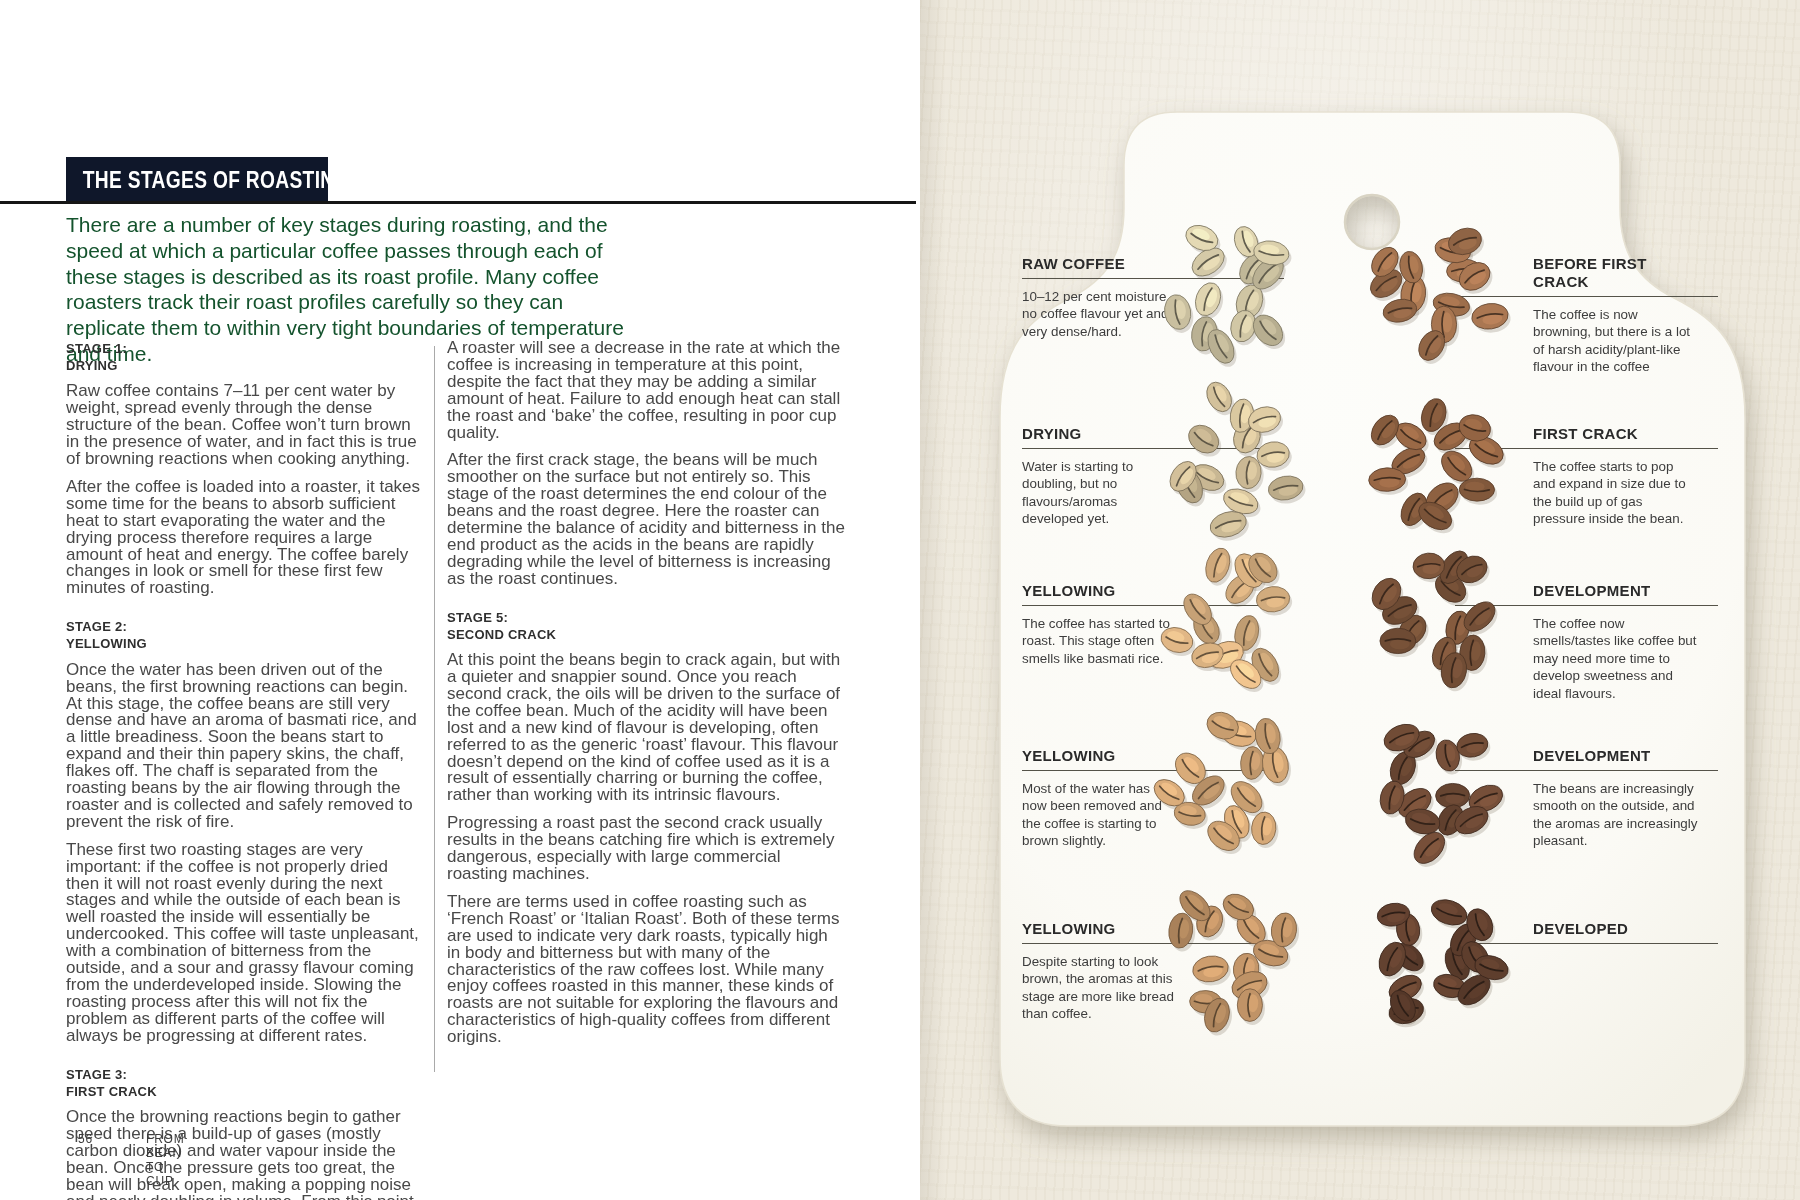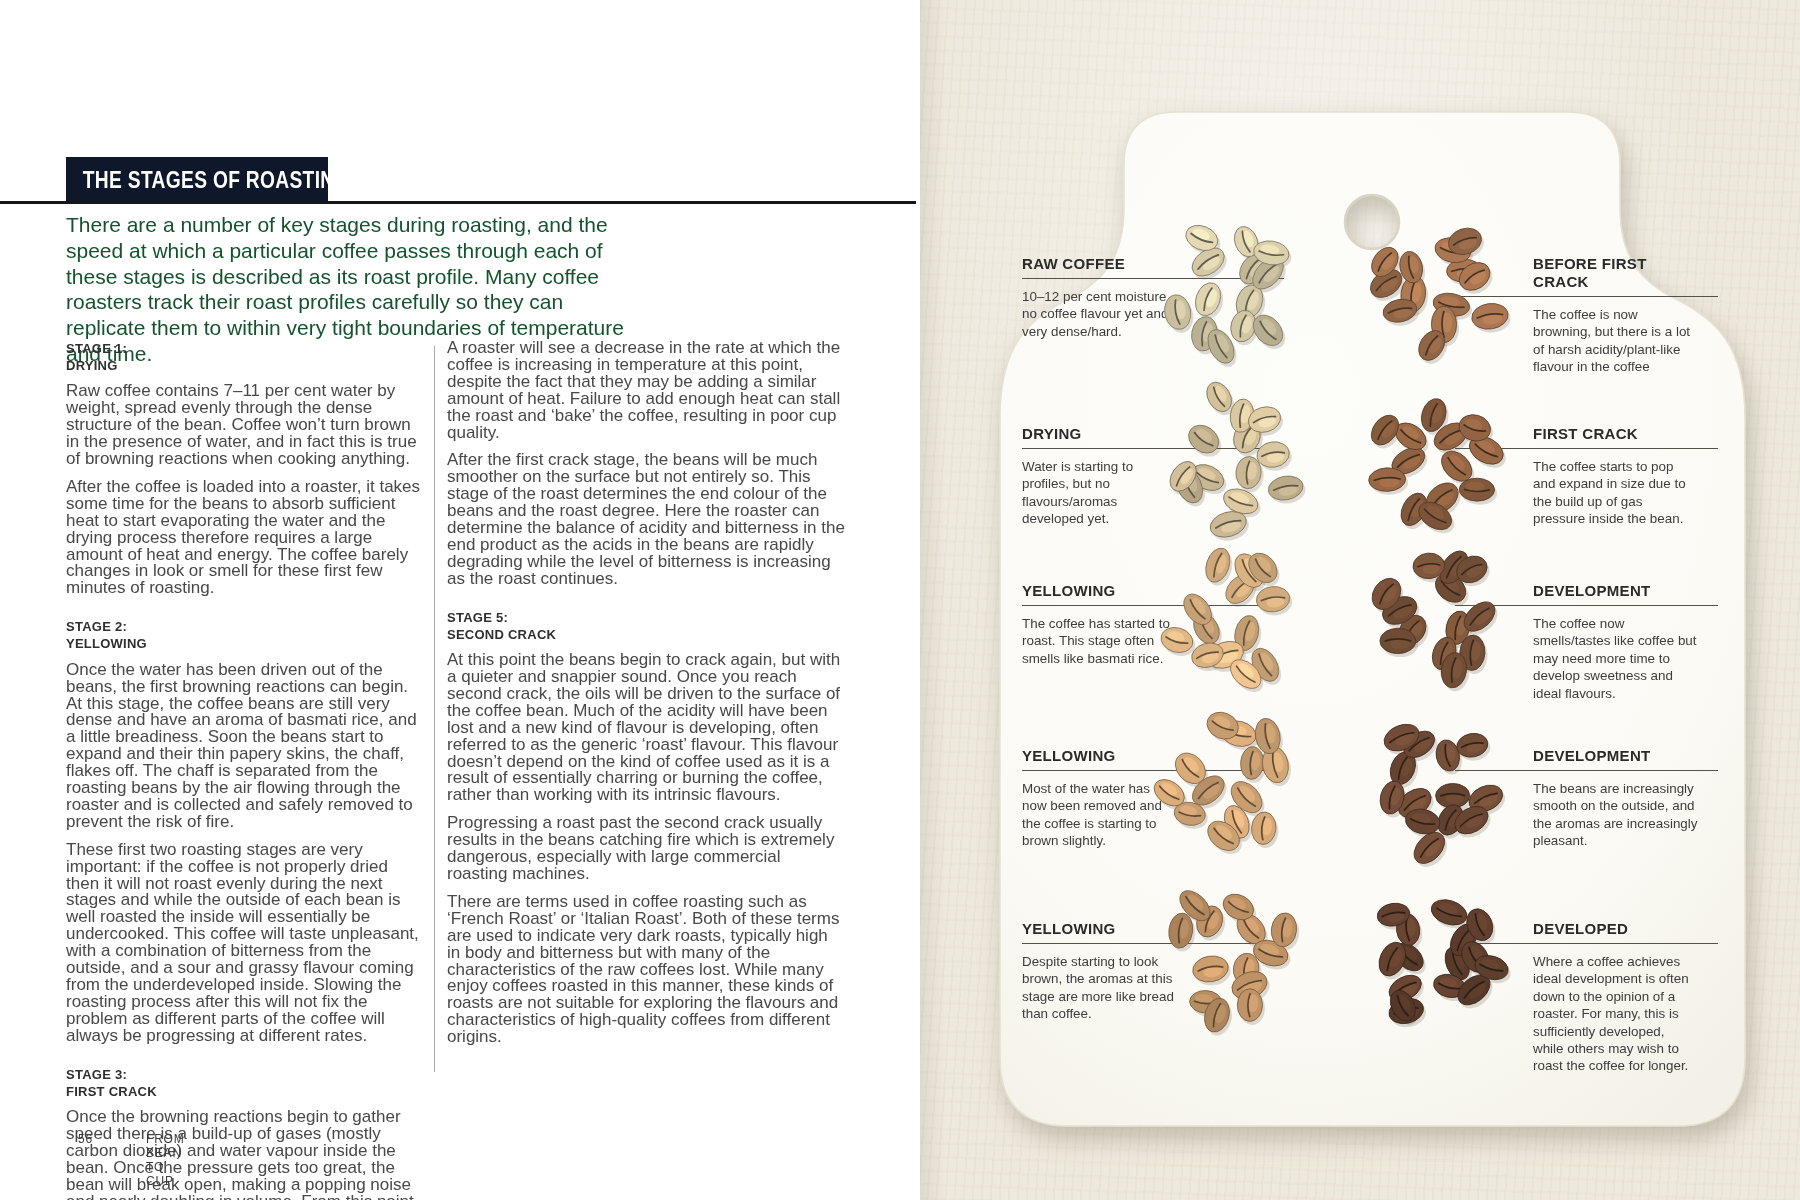--- a/index.html
+++ b/index.html
@@ -126,21 +126,21 @@
 
   <div class="photo-labels" id="photo-labels">
       <div class="photo-label left" style="left: 1022px; top: 255px; width: 155px;">
         <div class="pl-head">RAW COFFEE</div>
         <div class="pl-rule"></div>
         <div class="pl-text">10–12 per cent moisture, no coffee flavour yet and very dense/hard.</div>
       </div>
       <div class="photo-label left" style="left: 1022px; top: 425px; width: 155px;">
         <div class="pl-head">DRYING</div>
         <div class="pl-rule"></div>
-        <div class="pl-text">Water is starting to profiles, but no flavours/aromas developed yet.</div>
+        <div class="pl-text">Water is starting to doubling, but no flavours/aromas developed yet.</div>
       </div>
       <div class="photo-label left" style="left: 1022px; top: 582px; width: 155px;">
         <div class="pl-head">YELLOWING</div>
         <div class="pl-rule"></div>
         <div class="pl-text">The coffee has started to roast. This stage often smells like basmati rice.</div>
       </div>
       <div class="photo-label left" style="left: 1022px; top: 747px; width: 155px;">
         <div class="pl-head">YELLOWING</div>
         <div class="pl-rule"></div>
         <div class="pl-text">Most of the water has now been removed and the coffee is starting to brown slightly.</div>
@@ -166,21 +166,20 @@
         <div class="pl-text">The coffee now smells/tastes like coffee but may need more time to develop sweetness and ideal flavours.</div>
       </div>
       <div class="photo-label right" style="left: 1533px; top: 747px; width: 165px;">
         <div class="pl-head">DEVELOPMENT</div>
         <div class="pl-rule"></div>
         <div class="pl-text">The beans are increasingly smooth on the outside, and the aromas are increasingly pleasant.</div>
       </div>
       <div class="photo-label right" style="left: 1533px; top: 920px; width: 165px;">
         <div class="pl-head">DEVELOPED</div>
         <div class="pl-rule"></div>
-        <div class="pl-text">Where a coffee achieves ideal development is often down to the opinion of a roaster. For many, this is sufficiently developed, while others may wish to roast the coffee for longer.</div>
       </div>
     </div>
 
   <svg class="beans-svg" id="beans-svg" viewBox="920 0 880 1200" xmlns="http://www.w3.org/2000/svg">
       <g>
         <ellipse cx="1252.020120656898" cy="305.1912562973158" rx="17.270472907926887" ry="12.701553392224014" transform="rotate(109.4613415421918 1252.020120656898 305.1912562973158)" fill="rgba(95,82,62,0.20)"></ellipse>
         <ellipse cx="1210.5333053054476" cy="302.7236685776891" rx="16.850974672008306" ry="11.960084939841181" transform="rotate(109.39258508384228 1210.5333053054476 302.7236685776891)" fill="rgba(95,82,62,0.20)"></ellipse>
         <ellipse cx="1255.0281225673448" cy="272.65734204357966" rx="15.982442343141884" ry="11.357029146514833" transform="rotate(122.67514568287879 1255.0281225673448 272.65734204357966)" fill="rgba(95,82,62,0.20)"></ellipse>
         <ellipse cx="1245.7229229126233" cy="329.58293357493886" rx="15.882444341899827" ry="12.194163918029517" transform="rotate(104.85163476783782 1245.7229229126233 329.58293357493886)" fill="rgba(95,82,62,0.20)"></ellipse>
         <ellipse cx="1210.6616869183174" cy="265.4993897611135" rx="17.806413534563035" ry="11.635221723467112" transform="rotate(144.96926627587527 1210.6616869183174 265.4993897611135)" fill="rgba(95,82,62,0.20)"></ellipse>

